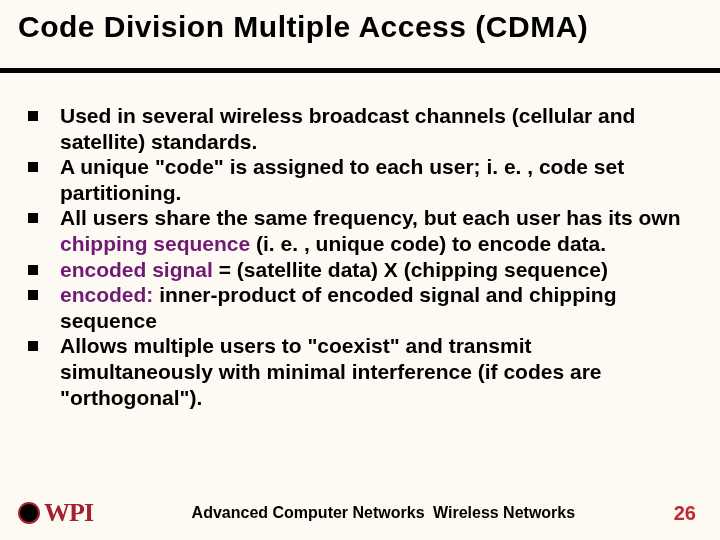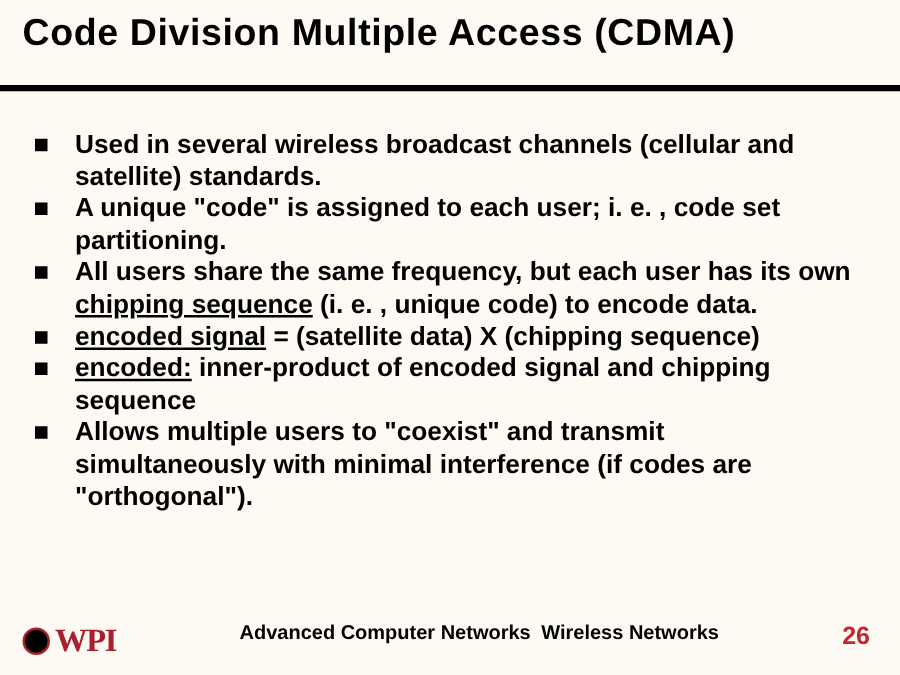--- a/index.html
+++ b/index.html
@@ -38,28 +38,28 @@
     background: #000;
     margin-top: 8px;
     margin-right: 22px;
     flex-shrink: 0;
   }
   .text {
     font-size: 21px;
     font-weight: bold;
     line-height: 1.22;
   }
-  .green { color: #000000; text-decoration: underline; }
+  .green { color: #701a75; }
   .footer {
     position: absolute;
     bottom: 12px;
     left: 0;
     width: 100%;
     display: flex;
-    align-items: flex-start;
+    align-items: center;
     padding: 0 24px 0 18px;
   }
   .logo {
     display: flex;
     align-items: center;
     font-family: Georgia, "Times New Roman", serif;
     font-weight: bold;
     font-size: 26px;
     color: #a81f2d;
     letter-spacing: -1px;

